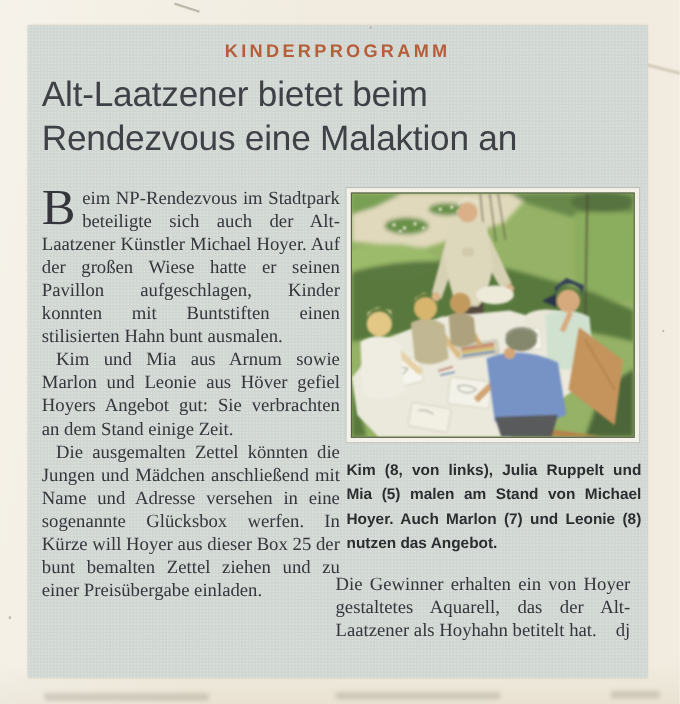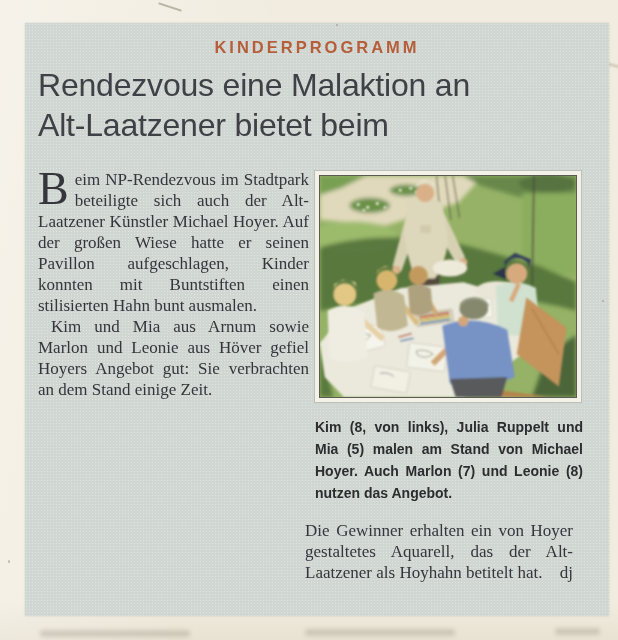--- a/index.html
+++ b/index.html
@@ -11,21 +11,20 @@
                      linear-gradient(0deg, rgba(210,198,175,.25), rgba(0,0,0,0) 6%);
     overflow:hidden;
     font-family:"Liberation Sans",sans-serif;
   }
   .block{
     position:absolute;left:25px;top:23px;width:564px;height:593px;
     background-color:var(--article-bg,#d0d6d2);
     background-image:radial-gradient(rgba(255,255,255,.35) .5px, rgba(0,0,0,0) .6px);
     background-size:3px 3px;
     box-shadow:0 0 2px rgba(120,120,110,.25);
-    padding-left:20px;
   }
   .kicker{
     position:absolute;top:15px;left:0;width:100%;
     text-align:center;font-weight:bold;font-size:16.5px;letter-spacing:3px;
     color:var(--kicker,#b65e3a);
   }
   .headline{
     position:absolute;left:13px;top:42px;width:540px;
     font-size:32px;line-height:40px;font-weight:normal;
     color:var(--headline-text,#3e4145);
@@ -87,27 +86,28 @@
 
   <div class="topmark"></div>
   <div class="crease"></div>
   <div class="crease2"></div>
 
   <div class="block">
 
     <div class="kicker">KINDERPROGRAMM</div>
 
     <h1 class="headline" style="margin:0;">
+      <span>Alt-Laatzener bietet beim</span>
       <span>Rendezvous eine Malaktion an</span>
-      <span>Alt-Laatzener bietet beim</span>
     </h1>
 
     <div class="col-left">
       <p><span class="dropcap">B</span><span>eim NP-Rendezvous im Stadtpark beteiligte sich auch der Alt-Laatzener Künstler Michael Hoyer. Auf der großen Wiese hatte er seinen Pavillon aufgeschlagen, Kinder konnten mit Buntstiften einen stilisierten Hahn bunt ausmalen.</span></p>
       <p class="indent">Kim und Mia aus Arnum sowie Marlon und Leonie aus Höver gefiel Hoyers Angebot gut: Sie verbrachten an dem Stand einige Zeit.</p>
+      <p class="indent">Die ausgemalten Zettel könnten die Jungen und Mädchen anschließend mit Name und Adresse versehen in eine sogenannte Glücksbox werfen. In Kürze will Hoyer aus dieser Box 25 der bunt bemalten Zettel ziehen und zu einer Preisübergabe einladen.</p>
     </div>
 
     <div class="photo-frame">
       <div class="photo">
         <svg viewBox="0 0 268 233" preserveAspectRatio="none">
           <defs>
             <filter id="soft" x="-20%" y="-20%" width="140%" height="140%">
                 <feGaussianBlur stdDeviation="1.1"></feGaussianBlur>
               </filter>
             <filter id="soft2" x="-30%" y="-30%" width="160%" height="160%">

